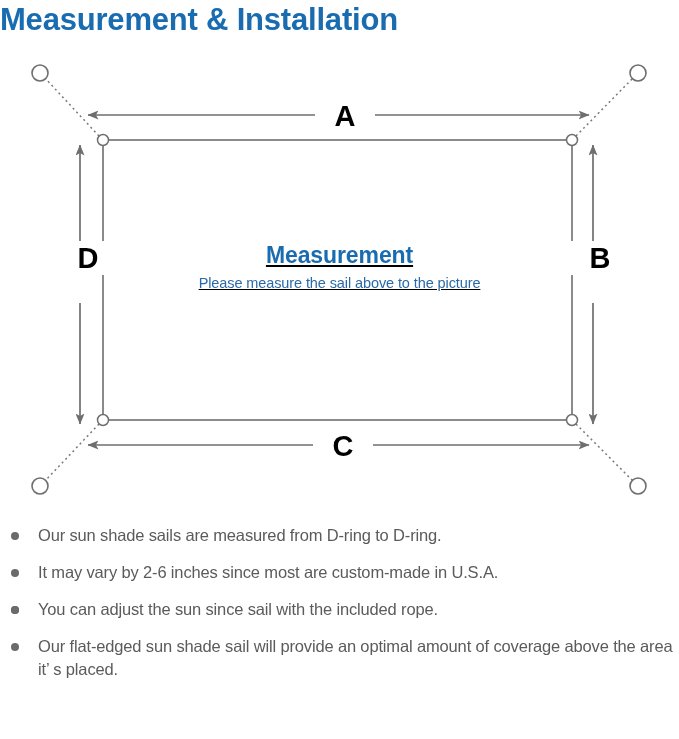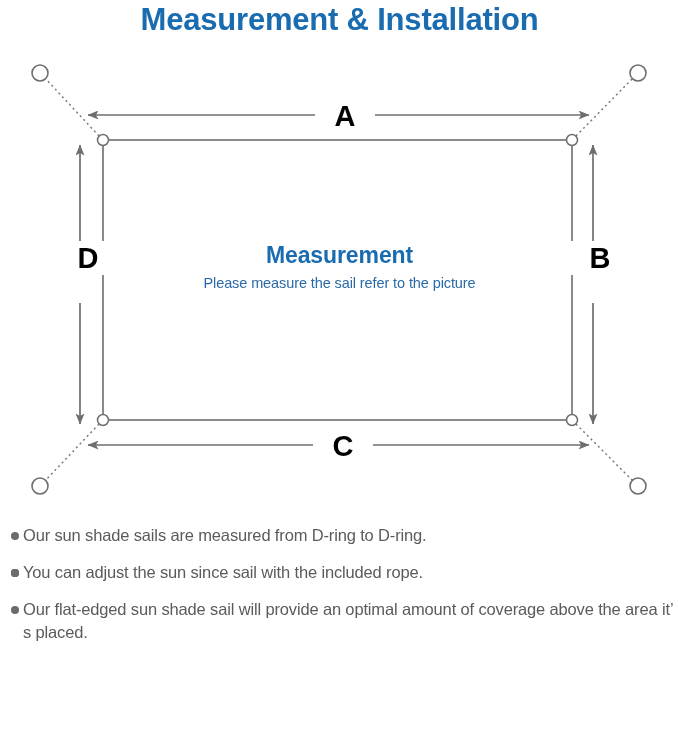--- a/index.html
+++ b/index.html
@@ -21,21 +21,21 @@
     height: 739px;
     background: #ffffff;
   }
 
   
   #title {
     position: absolute;
     left: 0;
     top: 0;
     width: 679px;
-    text-align: center;
+    text-align: left;
     font-size: 31px;
     font-weight: bold;
     color: #1a6cb0;
     letter-spacing: -0.2px;
     line-height: 36px;
     padding-top: 2px;
     white-space: nowrap;
   }
 
   
@@ -51,20 +51,21 @@
   }
 
   
   #center-label {
     position: absolute;
     left: 0;
     top: 196px;
     width: 679px;
     text-align: center;
     pointer-events: none;
+    text-decoration: underline;
   }
   #center-title {
     font-size: 23px;
     font-weight: bold;
     color: #1a6cb0;
     line-height: 28px;
     letter-spacing: -0.1px;
   }
   #center-sub {
     font-size: 14.5px;
@@ -88,21 +89,21 @@
 
   
   #notes {
     position: absolute;
     left: 0;
     top: 524px;
     width: 679px;
   }
   .note {
     position: relative;
-    padding-left: 23px;
+    padding-left: 38px;
     margin-bottom: 14px;
     color: #5b5b5b;
     font-size: 16.5px;
     line-height: 23px;
     letter-spacing: -0.15px;
     padding-right: 6px;
   }
   .note .bullet {
     position: absolute;
     left: 11px;
@@ -161,31 +162,32 @@
       <line x1="593" y1="258" x2="593" y2="379" stroke="#6e6e6e" stroke-width="1.7" marker-end="url(#ah-end)"></line>
     </svg>
 
     <div class="dim-label" style="left:315px; top:54px; width:46px;">A</div>
     <div class="dim-label" style="left:570px; top:196px; width:46px;">B</div>
     <div class="dim-label" style="left:313px; top:384px; width:46px;">C</div>
     <div class="dim-label" style="left:58px; top:196px; width:46px;">D</div>
 
     <div id="center-label">
       <div id="center-title">Measurement</div>
-      <div id="center-sub">Please measure the sail refer to the picture</div>
+      <div id="center-sub">Please measure the sail above to the picture</div>
     </div>
   </div>
 
   <div id="notes">
     <div class="note">
       <span class="bullet"></span>
       <span>Our sun shade sails are measured from D-ring to D-ring.</span>
     </div>
     <div class="note">
       <span class="bullet"></span>
+      <span>It may vary by 2-6 inches since most are custom-made in U.S.A.</span>
     </div>
     <div class="note">
       <span class="bullet"></span>
     </div>
     <div class="note">
       <span class="bullet"></span>
       <span>You can adjust the sun since sail with the included rope.</span>
     </div>
     <div class="note">
       <span class="bullet"></span>

